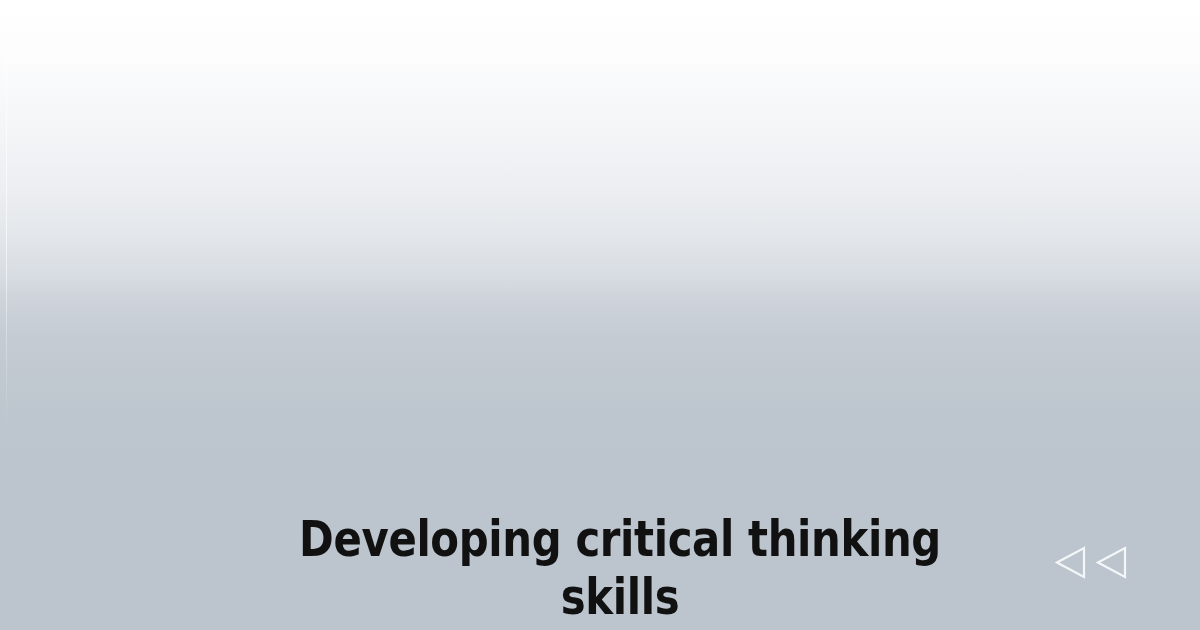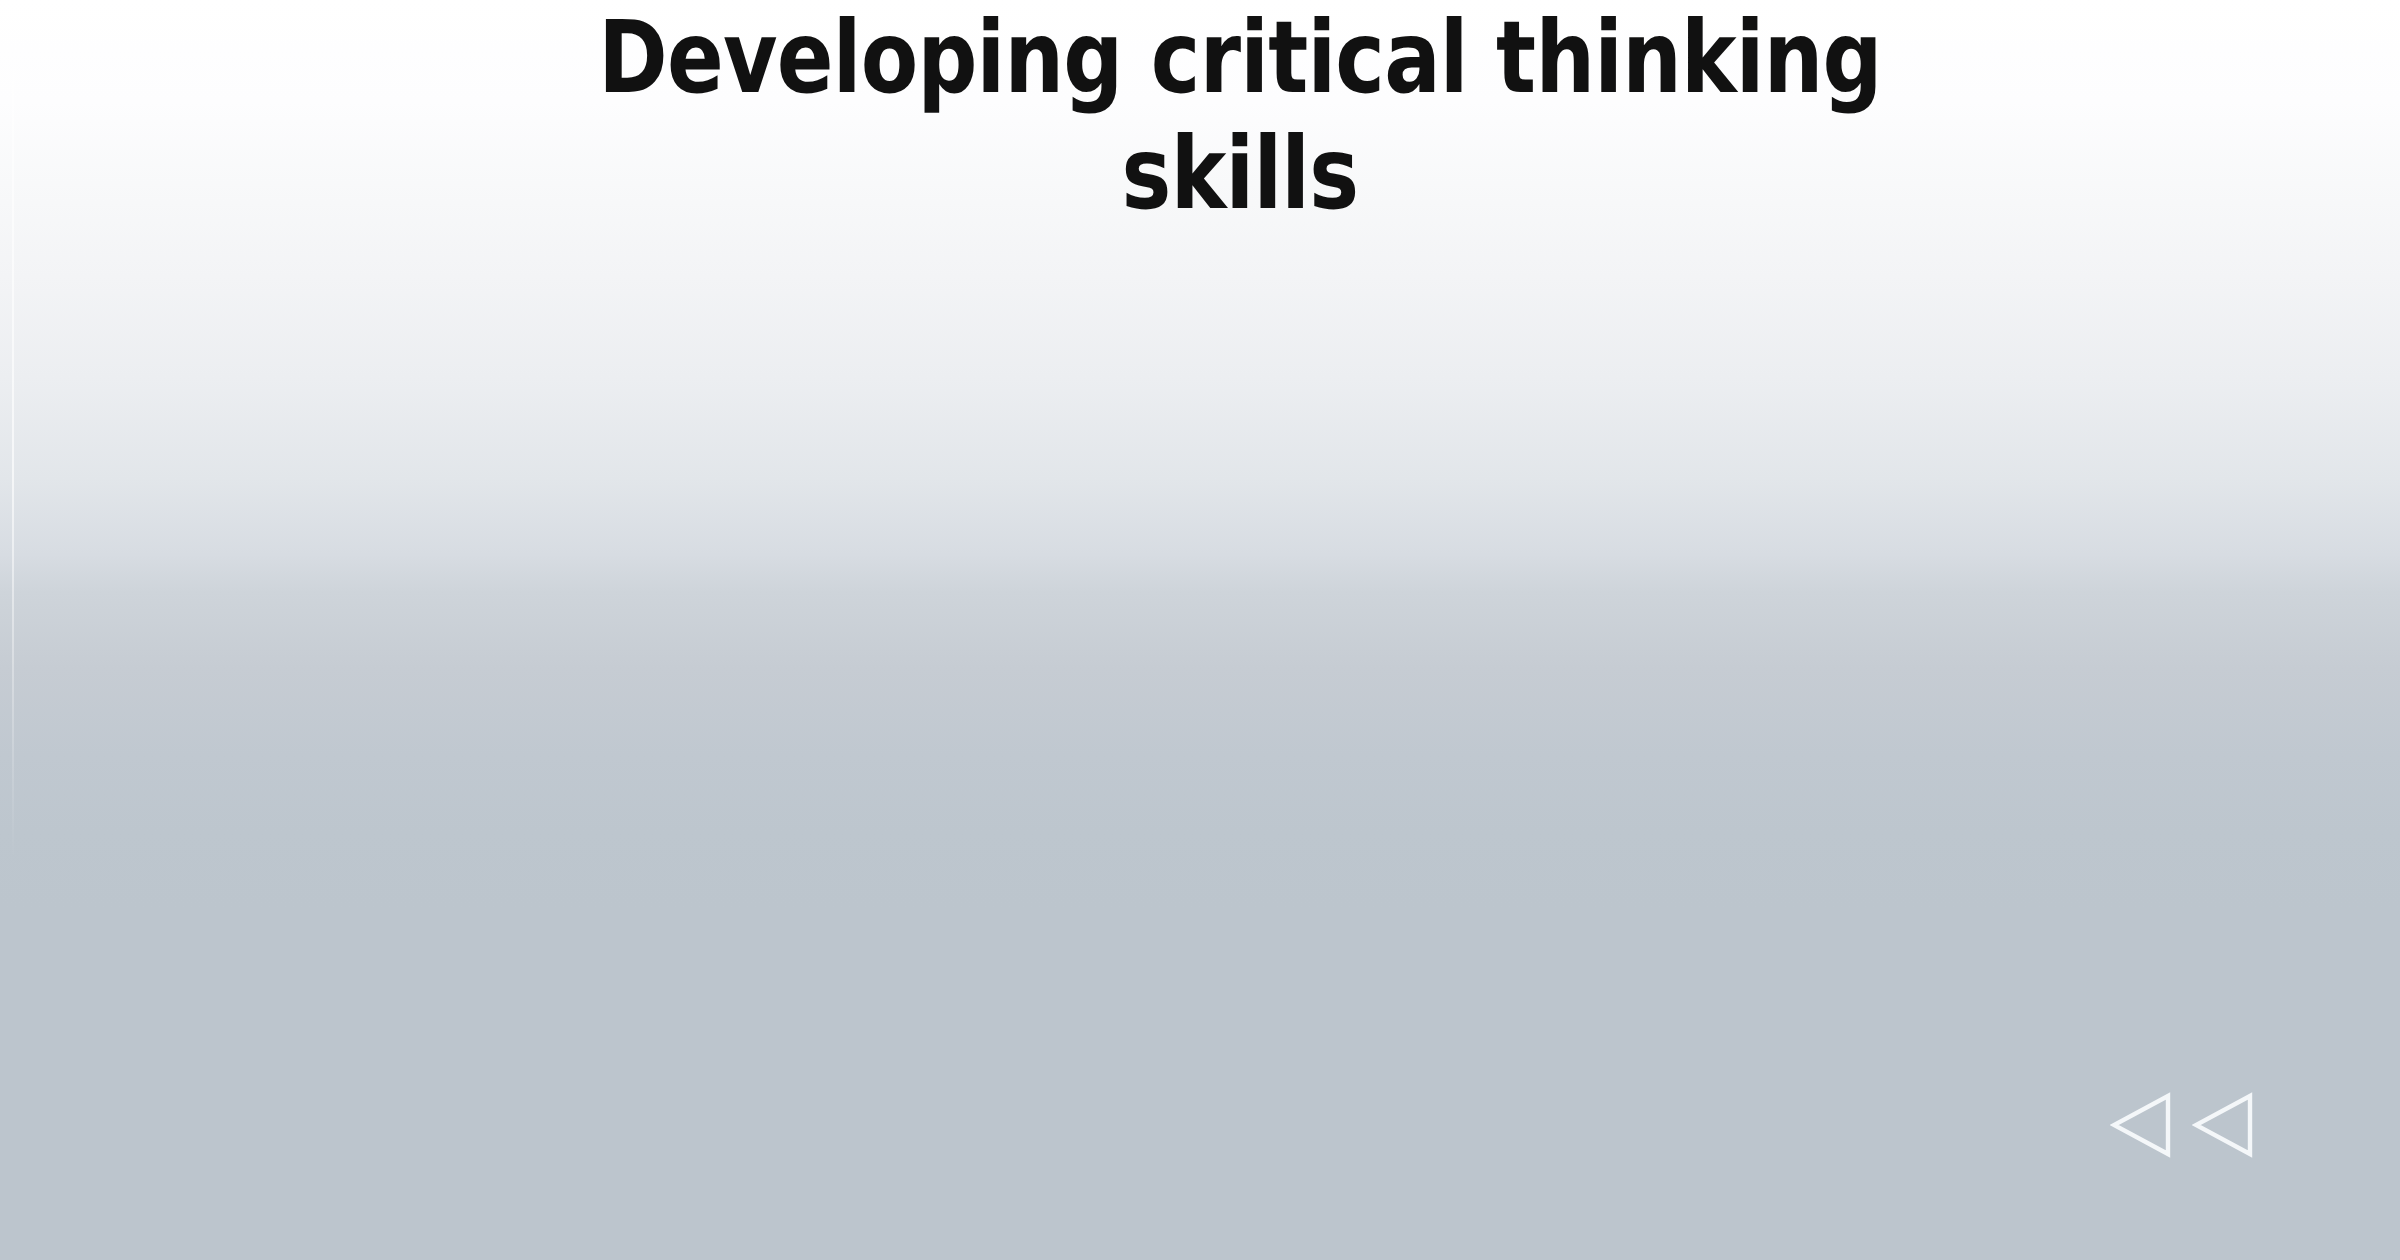--- a/index.html
+++ b/index.html
@@ -55,21 +55,21 @@
     pointer-events: none;
   }
 
   #title-block {
     position: absolute;
     left: 0;
     right: 0;
     top: 0;
     height: 626px;
     display: flex;
-    align-items: flex-start;
+    align-items: flex-end;
     justify-content: center;
     padding-left: 39px;
   }
 
   #slide-title {
     margin: 0;
     width: 700px;
     text-align: center;
     font-family: "DejaVu Sans", "Liberation Sans", sans-serif;
     font-weight: 700;

